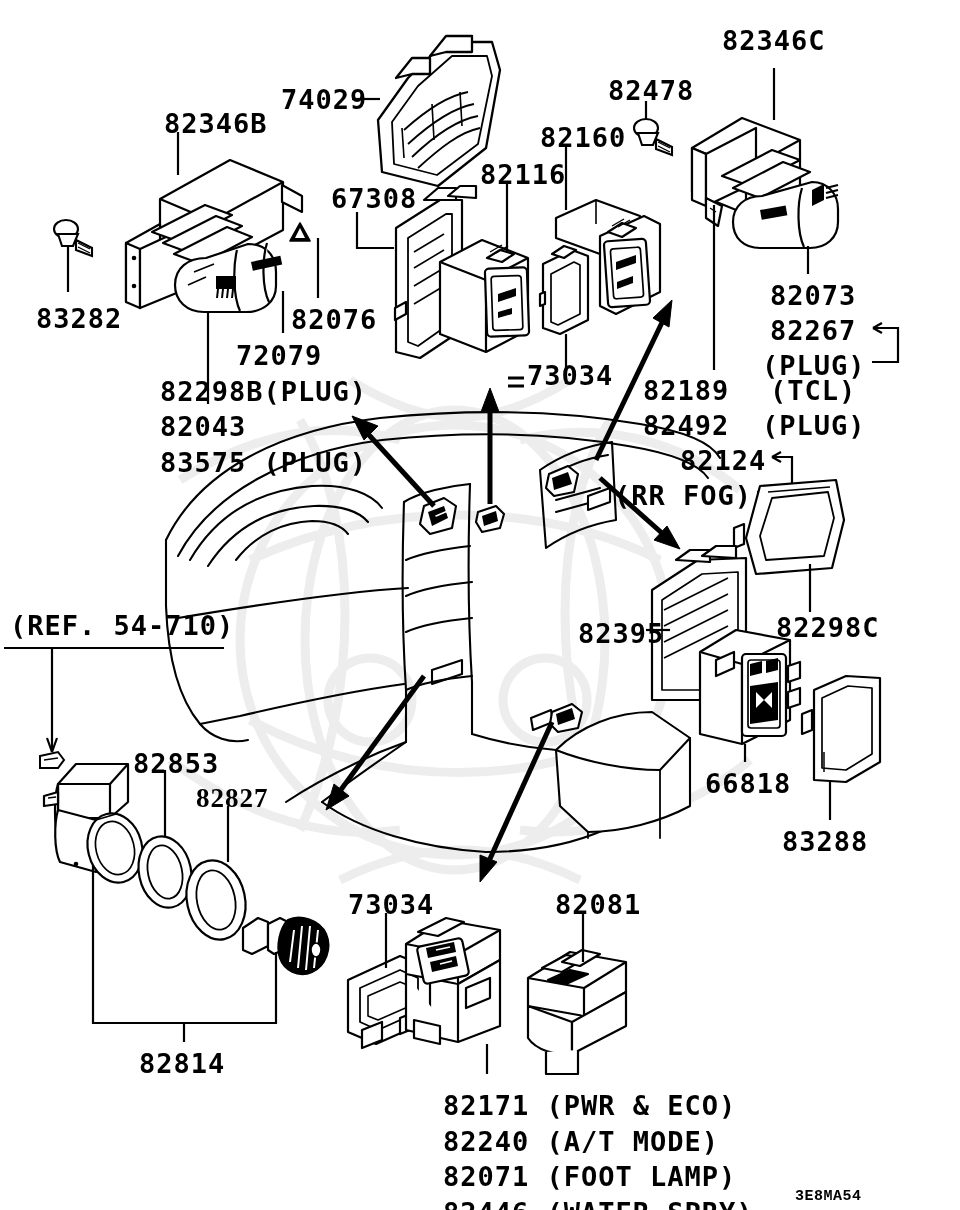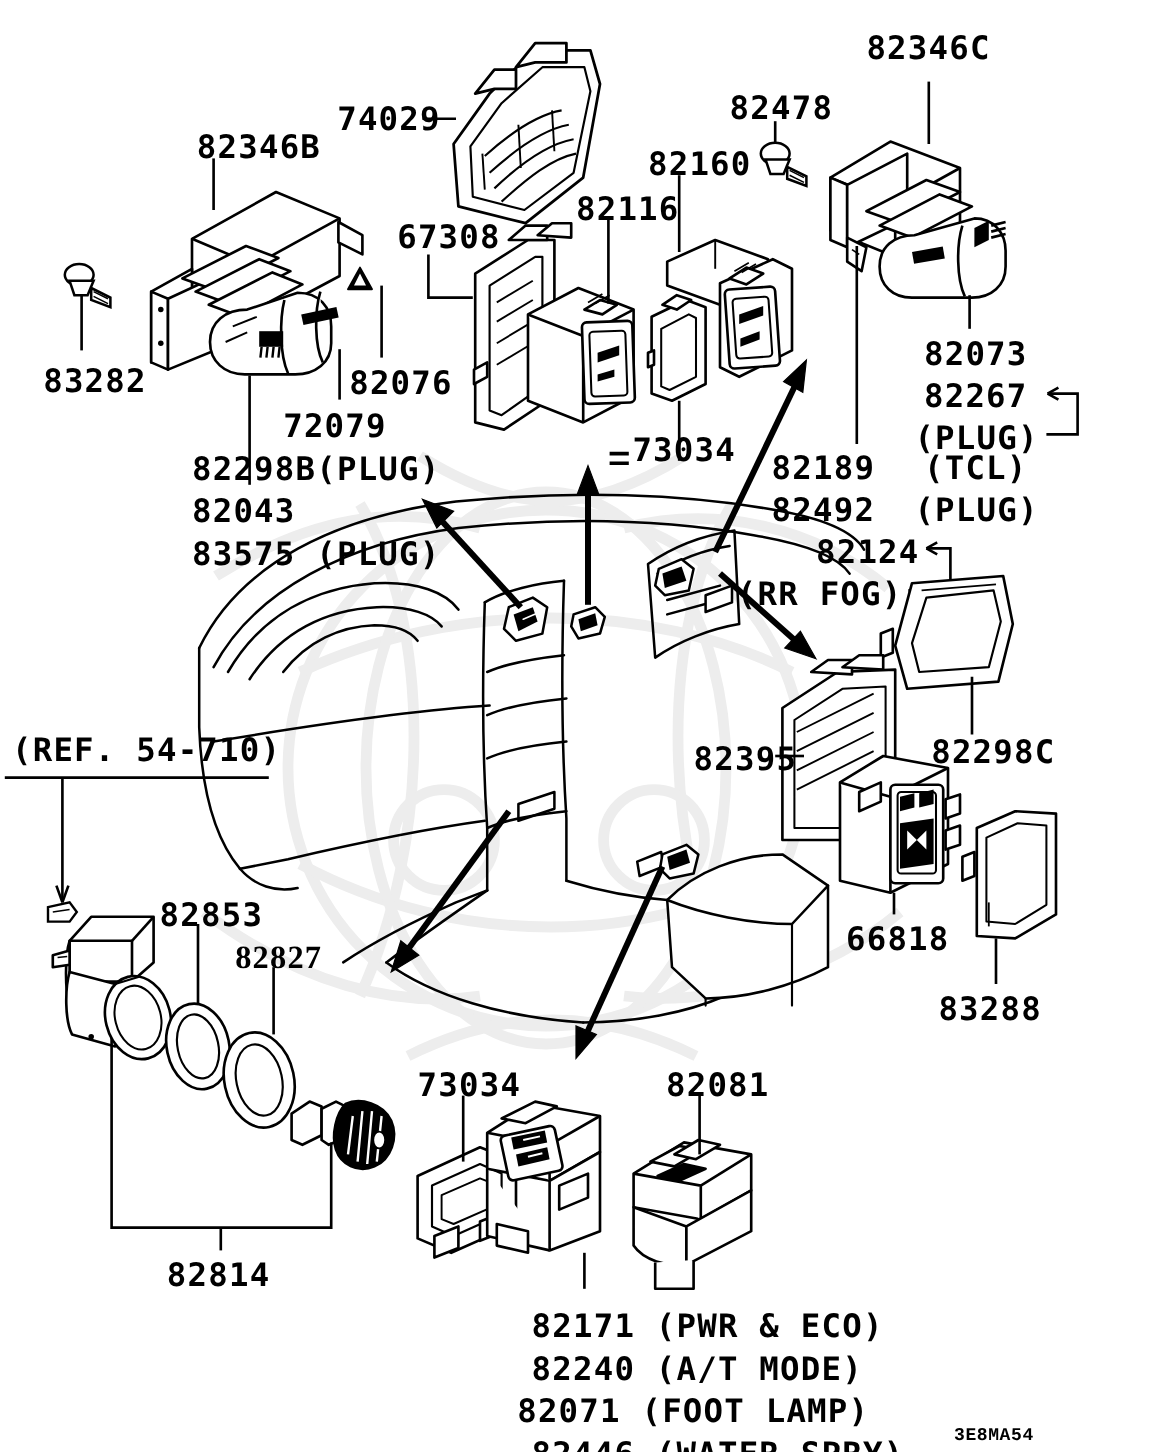--- a/index.html
+++ b/index.html
@@ -476,19 +476,19 @@
       <div class="lbl" style="left: 578px; top: 620px;">82395</div>
       <div class="lbl" style="left: 133px; top: 750px;">82853</div>
       <div class="lbl" style="left: 705px; top: 770px;">66818</div>
       <div class="lbl" style="left: 196px; top: 785px; font-family: Liberation Serif, serif;">82827</div>
       <div class="lbl" style="left: 782px; top: 828px;">83288</div>
       <div class="lbl" style="left: 348px; top: 891px;">73034</div>
       <div class="lbl" style="left: 555px; top: 891px;">82081</div>
       <div class="lbl" style="left: 139px; top: 1050px;">82814</div>
       <div class="lbl" style="left: 443px; top: 1092px;">82171 (PWR &amp; ECO)</div>
       <div class="lbl" style="left: 443px; top: 1128px;">82240 (A/T MODE)</div>
-      <div class="lbl" style="left: 431px; top: 1163px;">82071 (FOOT LAMP)</div>
+      <div class="lbl" style="left: 443px; top: 1163px;">82071 (FOOT LAMP)</div>
       <div class="lbl" style="left: 443px; top: 1199px;">82446 (WATER SPRY)</div>
     </div>
 
   <div class="code" id="drawing-code" style="left:795px;top:1188px;">3E8MA54</div>
 
 </div>
 
 </body></html>

